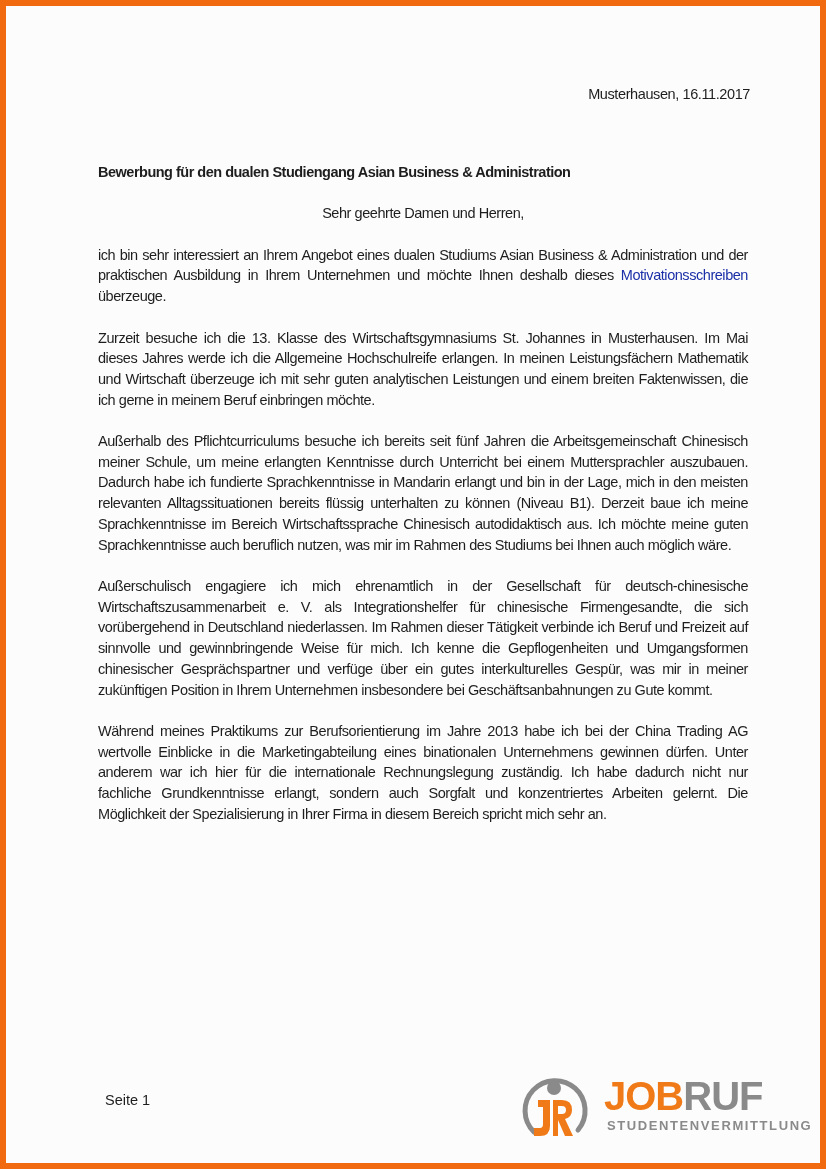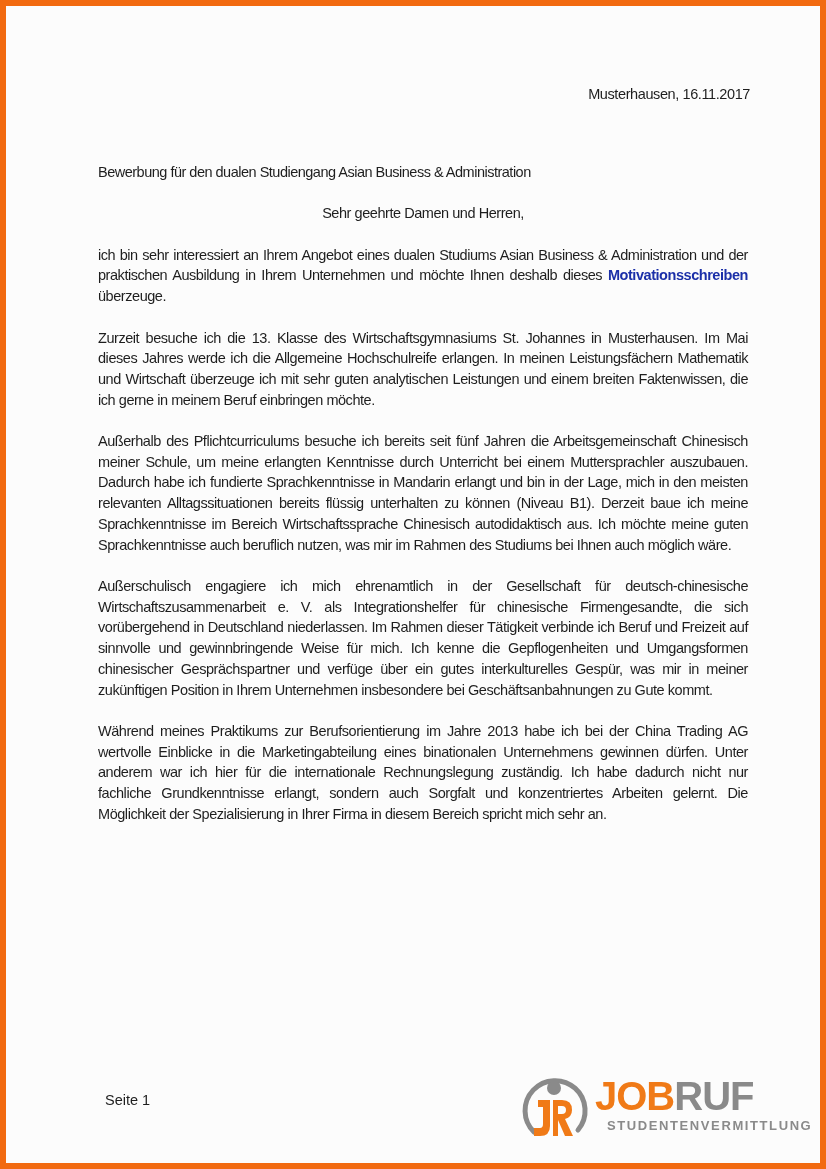--- a/index.html
+++ b/index.html
@@ -25,48 +25,48 @@
     .body-text {
       position: absolute;
       left: 92px; top: 156px;
       width: 650px;
       color: #1e1e1e;
       font-size: 14.5px;
       line-height: 20.7px;
       letter-spacing: -0.45px;
     }
     .subject {
-      font-weight: normal;
+      font-weight: bold;
       margin: 0 0 20.7px 0;
       letter-spacing: -0.5px;
     }
     .salutation { margin: 0 0 20.7px 0; text-align: center; }
     .para {
       margin: 0 0 20.7px 0;
       text-align: justify;
     }
-    .link { color: #1b2fa8; font-weight: bold; }
+    .link { color: #1b2fa8; }
     .page-num {
       position: absolute;
       left: 83px; top: 1086px;
       font-size: 14.5px;
       color: #1e1e1e;
       margin-left: 16px;
     }
     .logo {
       position: absolute;
       left: 514px; top: 1064px;
       width: 240px; height: 74px;
     }
     .logo-mark {
       position: absolute; left: 0; top: 0;
       width: 70px; height: 74px;
     }
     .logo-word {
-      position: absolute; left: 75px; top: 6px;
+      position: absolute; left: 84px; top: 6px;
       font-size: 40px; font-weight: bold;
       letter-spacing: -1px;
       line-height: 40px;
     }
     .logo-word .job { color: #f07a17; }
     .logo-word .ruf { color: #8a8a8a; }
     .logo-tag {
       position: absolute; left: 87px; top: 48px;
       font-size: 13px; font-weight: bold;
       color: #8a8a8a;

